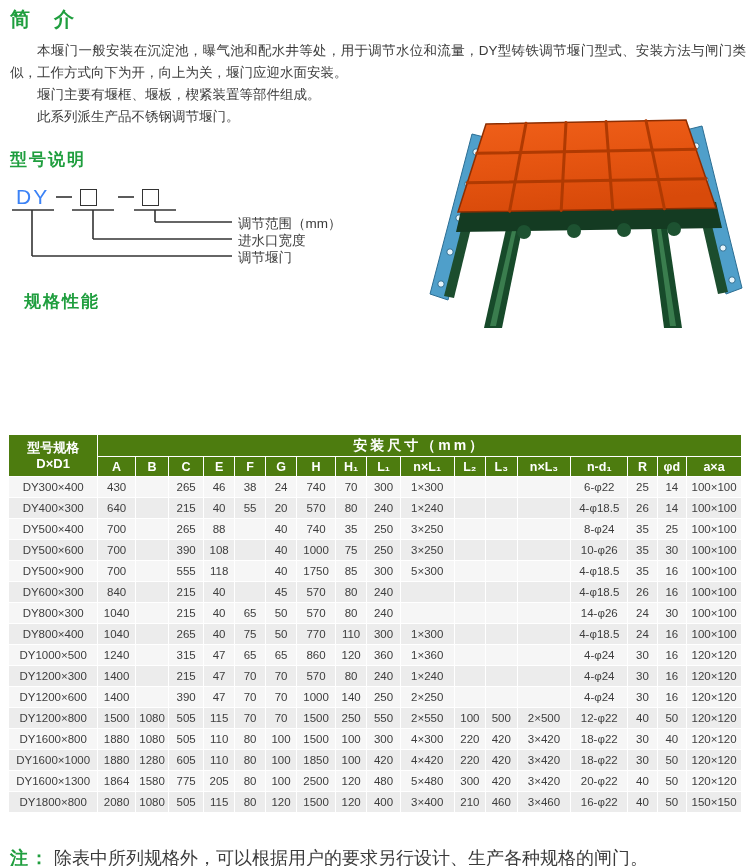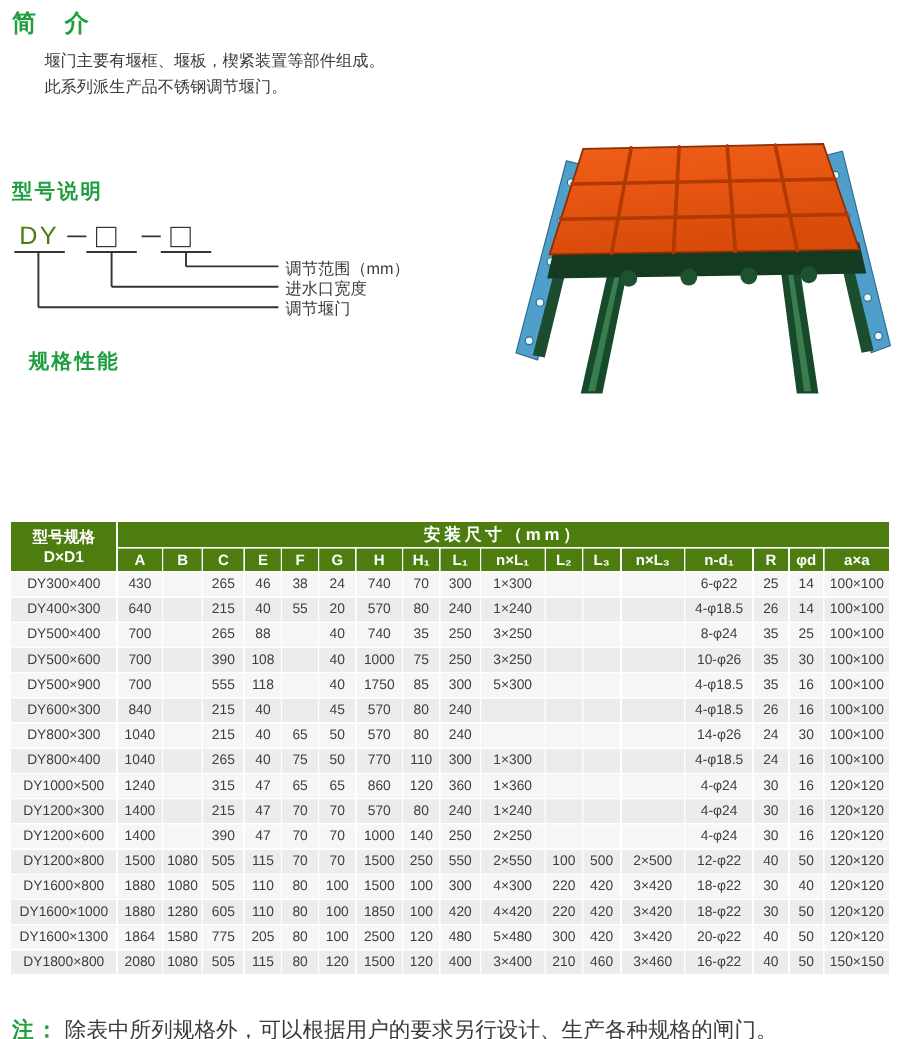--- a/index.html
+++ b/index.html
@@ -18,21 +18,21 @@
   .intro .para {
     margin-top:7px; font-size:13.5px; line-height:22px;
     text-align:justify; text-indent:2em; color:#3b3b3b;
   }
   .intro .para + .para { margin-top:0; }
   
   .model-section { position:absolute; left:10px; top:148px; width:420px; }
   .model-section h2, .specs-section h2 { font-size:17px; }
   .model-diagram { position:relative; width:420px; height:108px; margin-top:12px; }
   .model-code {
-    position:absolute; left:6px; top:2px; font-size:21px; color:#4d7c0f;
+    position:absolute; left:6px; top:2px; font-size:21px; color:#3b82f6;
     letter-spacing:2px; font-weight:normal;
   }
   .model-box {
     position:absolute; top:6px; width:17px; height:17px;
     border:1.6px solid #333; background:#fff;
   }
   .model-box.b1 { left:70px; }
   .model-box.b2 { left:132px; }
   .diagram-lines { position:absolute; left:0; top:0; }
   .diagram-label {
@@ -70,20 +70,21 @@
   table.dims tbody td.model { font-size:11.5px; }
   
   .note { position:absolute; left:10px; top:818px; width:730px; font-size:18px; color:#3b3b3b;margin-top:28px; }
   .note .note-prefix { color:#1f9e3e; margin-right:4px; }
 </style>
 </head>
 <body>
 
 <div class="intro">
   <h1 class="green-heading">简　介</h1>
+  <p class="para">本堰门一般安装在沉淀池，曝气池和配水井等处，用于调节水位和流量，DY型铸铁调节堰门型式、安装方法与闸门类似，工作方式向下为开，向上为关，堰门应迎水面安装。</p>
   <p class="para">堰门主要有堰框、堰板，楔紧装置等部件组成。</p>
   <p class="para">此系列派生产品不锈钢调节堰门。</p>
 </div>
 
 <div class="model-section">
   <h2 class="green-heading">型号说明</h2>
   <div class="model-diagram">
     <span class="model-code">DY</span>
     <div class="model-box b1"></div>
     <div class="model-box b2"></div>

